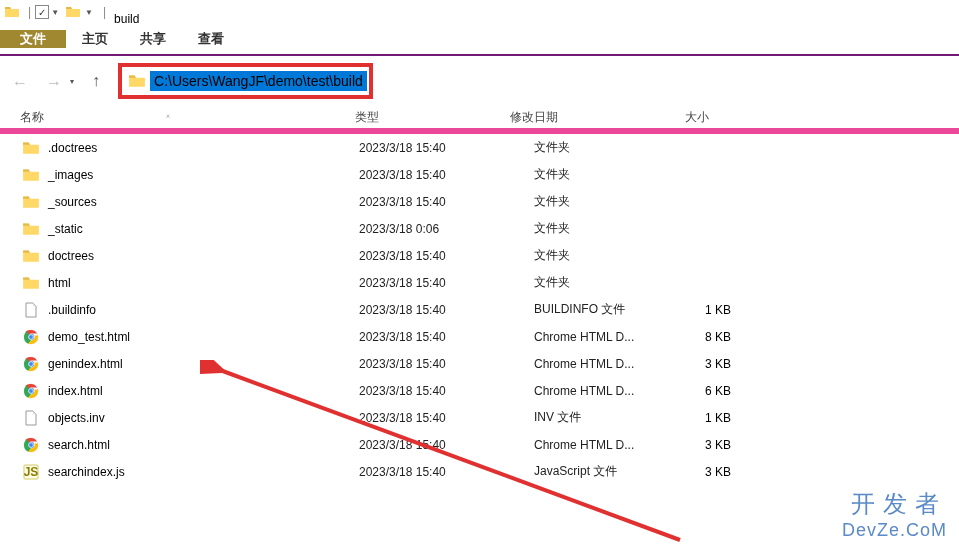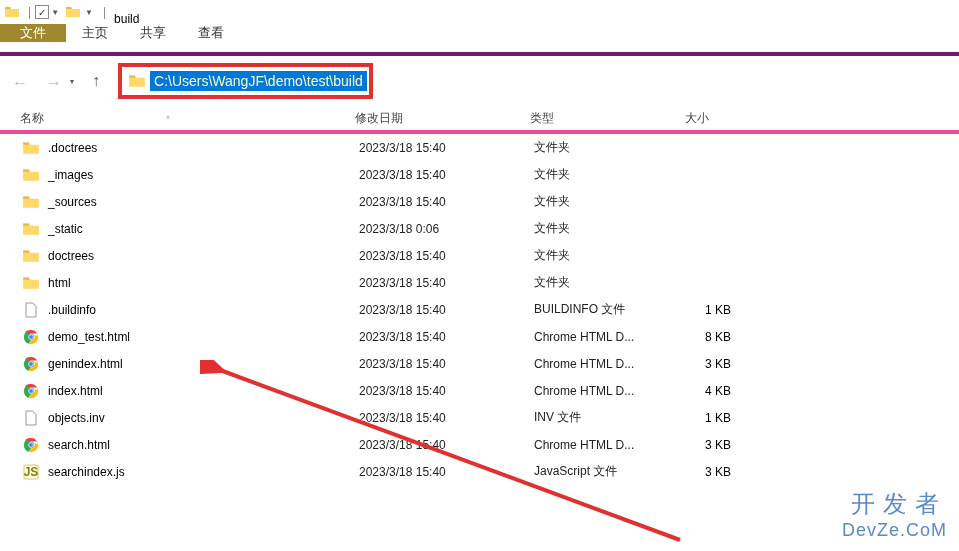--- a/index.html
+++ b/index.html
@@ -6,34 +6,34 @@
     body { background: #fff; width: 959px; height: 551px; overflow: hidden; position: relative; }
     
     .titlebar { height: 24px; display: flex; align-items: center; padding: 0 4px; background: #fff; }
     .titlebar-icon { width: 16px; height: 16px; margin-right: 4px; }
     .folder-icon-svg { fill: #ffd868; }
     .titlebar-sep { color: #888; margin: 0 4px; }
     .titlebar-check { width: 14px; height: 14px; border: 1px solid #888; display: inline-flex; align-items: center; justify-content: center; color: #333; font-size: 10px; margin-right: 2px; }
     .titlebar-drop { font-size: 8px; color: #555; margin-right: 6px; }
     .titlebar-title { margin-left: 4px; color: #000; margin-top: 14px; }
     
-    .ribbon-tabs { height: 32px; display: flex; align-items: flex-start; border-bottom: 4px solid #701a75; }
+    .ribbon-tabs { height: 32px; display: flex; align-items: center; border-bottom: 2px solid #701a75; font-weight: bold; }
     .ribbon-tab { padding: 0 16px; display: flex; align-items: center; font-size: 13px; color: #333; cursor: pointer; }
     .ribbon-tab.file { background: #a08830; color: #fff; padding: 0 20px; }
     
     .nav-row { height: 50px; display: flex; align-items: center; padding: 0 8px; gap: 10px; }
     .nav-btn { width: 24px; height: 24px; display: flex; align-items: center; justify-content: center; color: #555; font-size: 16px; cursor: pointer; }
     .nav-btn.disabled { color: #bbb; }
     .nav-drop { font-size: 8px; color: #555; margin-left: -6px; }
     .addr-wrap { flex: 1; display: flex; align-items: center; height: 36px; }
     .addr-highlight { border: 4px solid #e03030; padding: 2px; display: flex; align-items: center; height: 36px; }
     .addr-icon { width: 18px; height: 18px; margin: 0 4px; }
-    .addr-path { background: #0078d7; color: #fef9c3; padding: 2px 4px; font-size: 14px; }
-    
-    .columns-header { display: flex; height: 28px; align-items: center; border-bottom: 4px solid #ec4899; padding-left: 14px; color: #444; }
+    .addr-path { background: #0078d7; color: #000000; padding: 2px 4px; font-size: 14px; }
+    
+    .columns-header { display: flex; height: 28px; align-items: center; border-bottom: 6px solid #ec4899; padding-left: 14px; color: #444; }
     .col { padding: 0 6px; }
     .col.name { width: 335px; display: flex; align-items: center; }
     .col.date { width: 175px; }
     .col.type { width: 155px; }
     .col.size { width: 100px; text-align: left; }
     .sort-caret { font-size: 8px; margin-left: 120px; color: #888; }
     
     .file-list { padding-left: 22px; }
     .file-row { display: flex; height: 27px; align-items: center; cursor: pointer; }
     .row-icon { width: 18px; height: 18px; margin-right: 8px; display: inline-flex; align-items: center; justify-content: center; flex-shrink: 0; }
@@ -95,22 +95,22 @@
       <span class="addr-path">C:\Users\WangJF\demo\test\build</span>
     </div>
   </div>
 </div>
 
 <div class="columns-header">
   <div class="col name">
       <span>名称</span>
       <span class="sort-caret">＾</span>
     </div>
+  <div class="col type">类型</div>
   <div class="col date">修改日期</div>
-  <div class="col type">类型</div>
   <div class="col size">大小</div>
 </div>
 
 <div class="file-list" id="file-list">
     <div class="file-row">
       <span class="row-icon">
         <svg viewBox="0 0 16 16" width="18" height="18">
           <path fill="#ffd868" d="M1 3h5l1 2h8v8H1z"></path>
           <path fill="#e6b84a" d="M1 3h5l1 2H1z"></path>
         </svg>
@@ -234,21 +234,21 @@
           <path fill="#ea4335" d="M8 1a7 7 0 016 3.4H8a3.5 3.5 0 00-3 1.8L2.2 3A7 7 0 018 1z"></path>
           <path fill="#34a853" d="M1 8a7 7 0 013-5.7l2.9 5A3.5 3.5 0 008 11.5l-2.8 3.2A7 7 0 011 8z"></path>
           <path fill="#fbbc05" d="M8 15a7 7 0 006.9-8.4l-3.5 0A3.5 3.5 0 018 11.5l-2.8 3.2c.9.2 1.8.3 2.8.3z"></path>
           <circle cx="8" cy="8" r="2.4" fill="#4285f4"></circle>
           <circle cx="8" cy="8" r="2.4" fill="none" stroke="#fff" stroke-width="0.8"></circle>
         </svg>
       </span>
       <span class="row-name">index.html</span>
       <span class="row-date">2023/3/18 15:40</span>
       <span class="row-type">Chrome HTML D...</span>
-      <span class="row-size">4 KB</span>
+      <span class="row-size">6 KB</span>
     </div>
     <div class="file-row">
       <span class="row-icon">
         <svg viewBox="0 0 16 16" width="16" height="16">
           <path fill="#fff" stroke="#999" d="M3 1h7l3 3v11H3z"></path>
           <path fill="#ddd" d="M10 1l3 3h-3z"></path>
         </svg>
       </span>
       <span class="row-name">objects.inv</span>
       <span class="row-date">2023/3/18 15:40</span>

